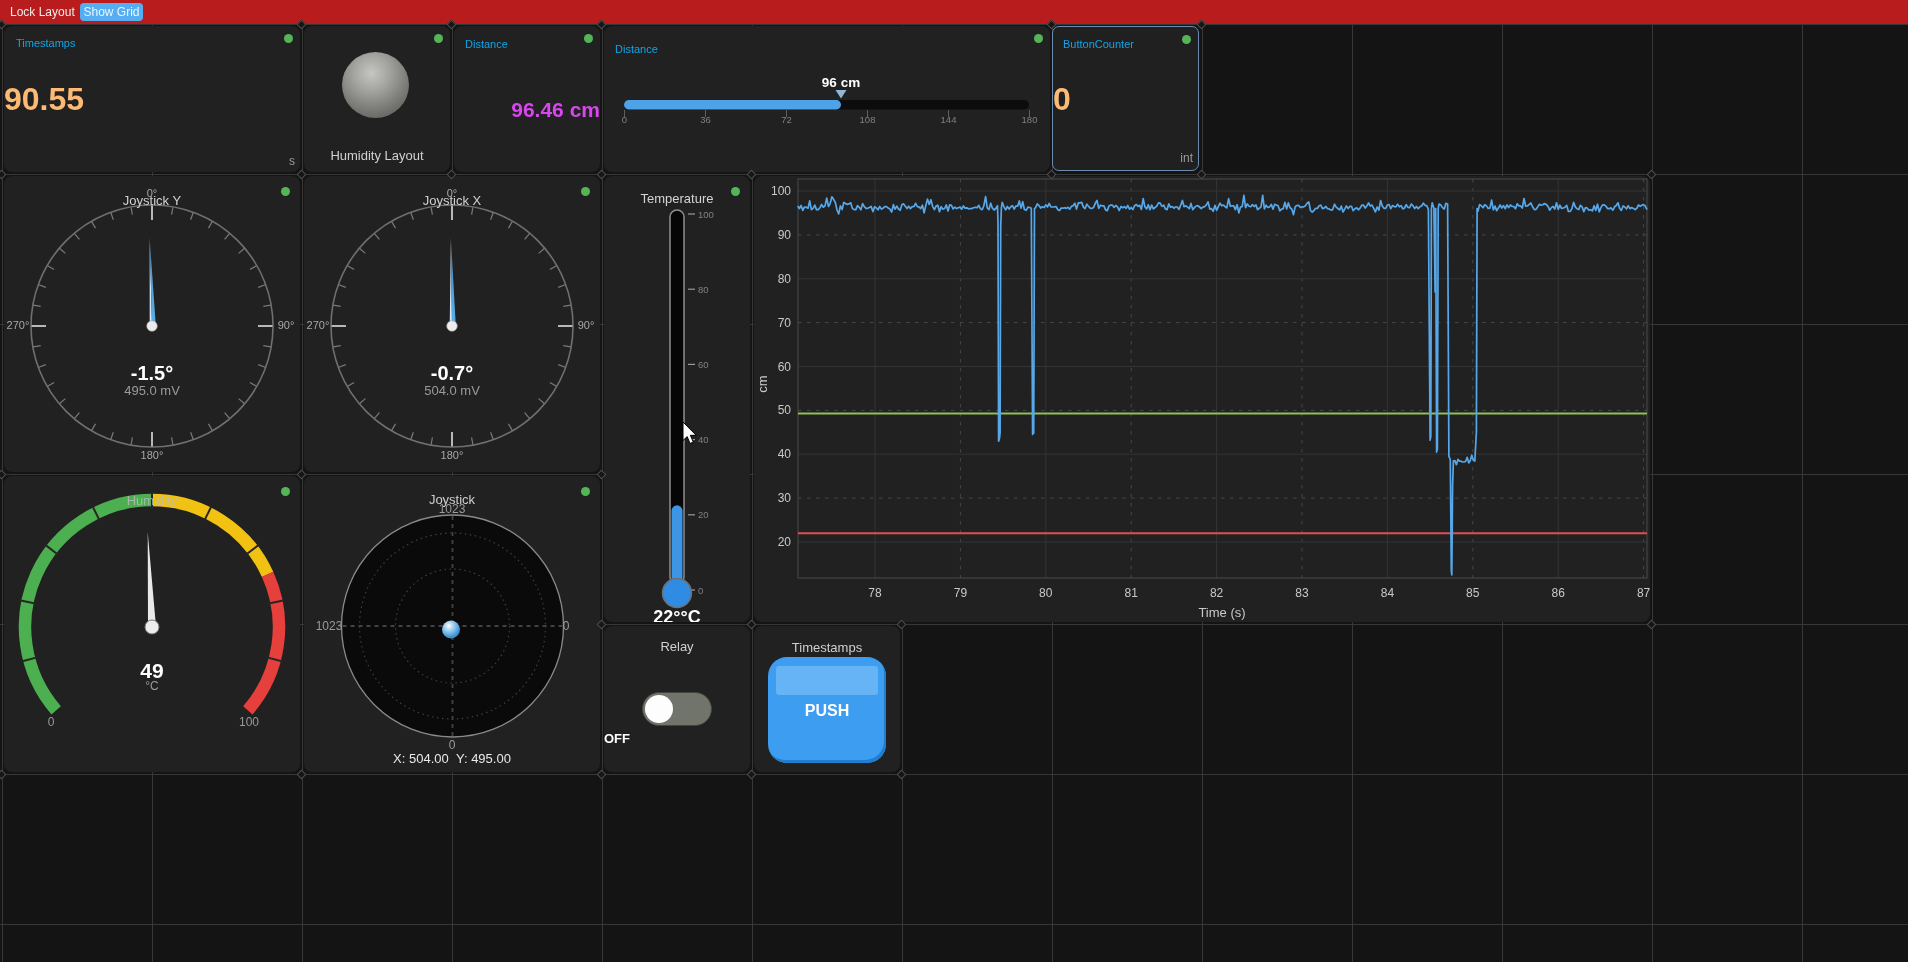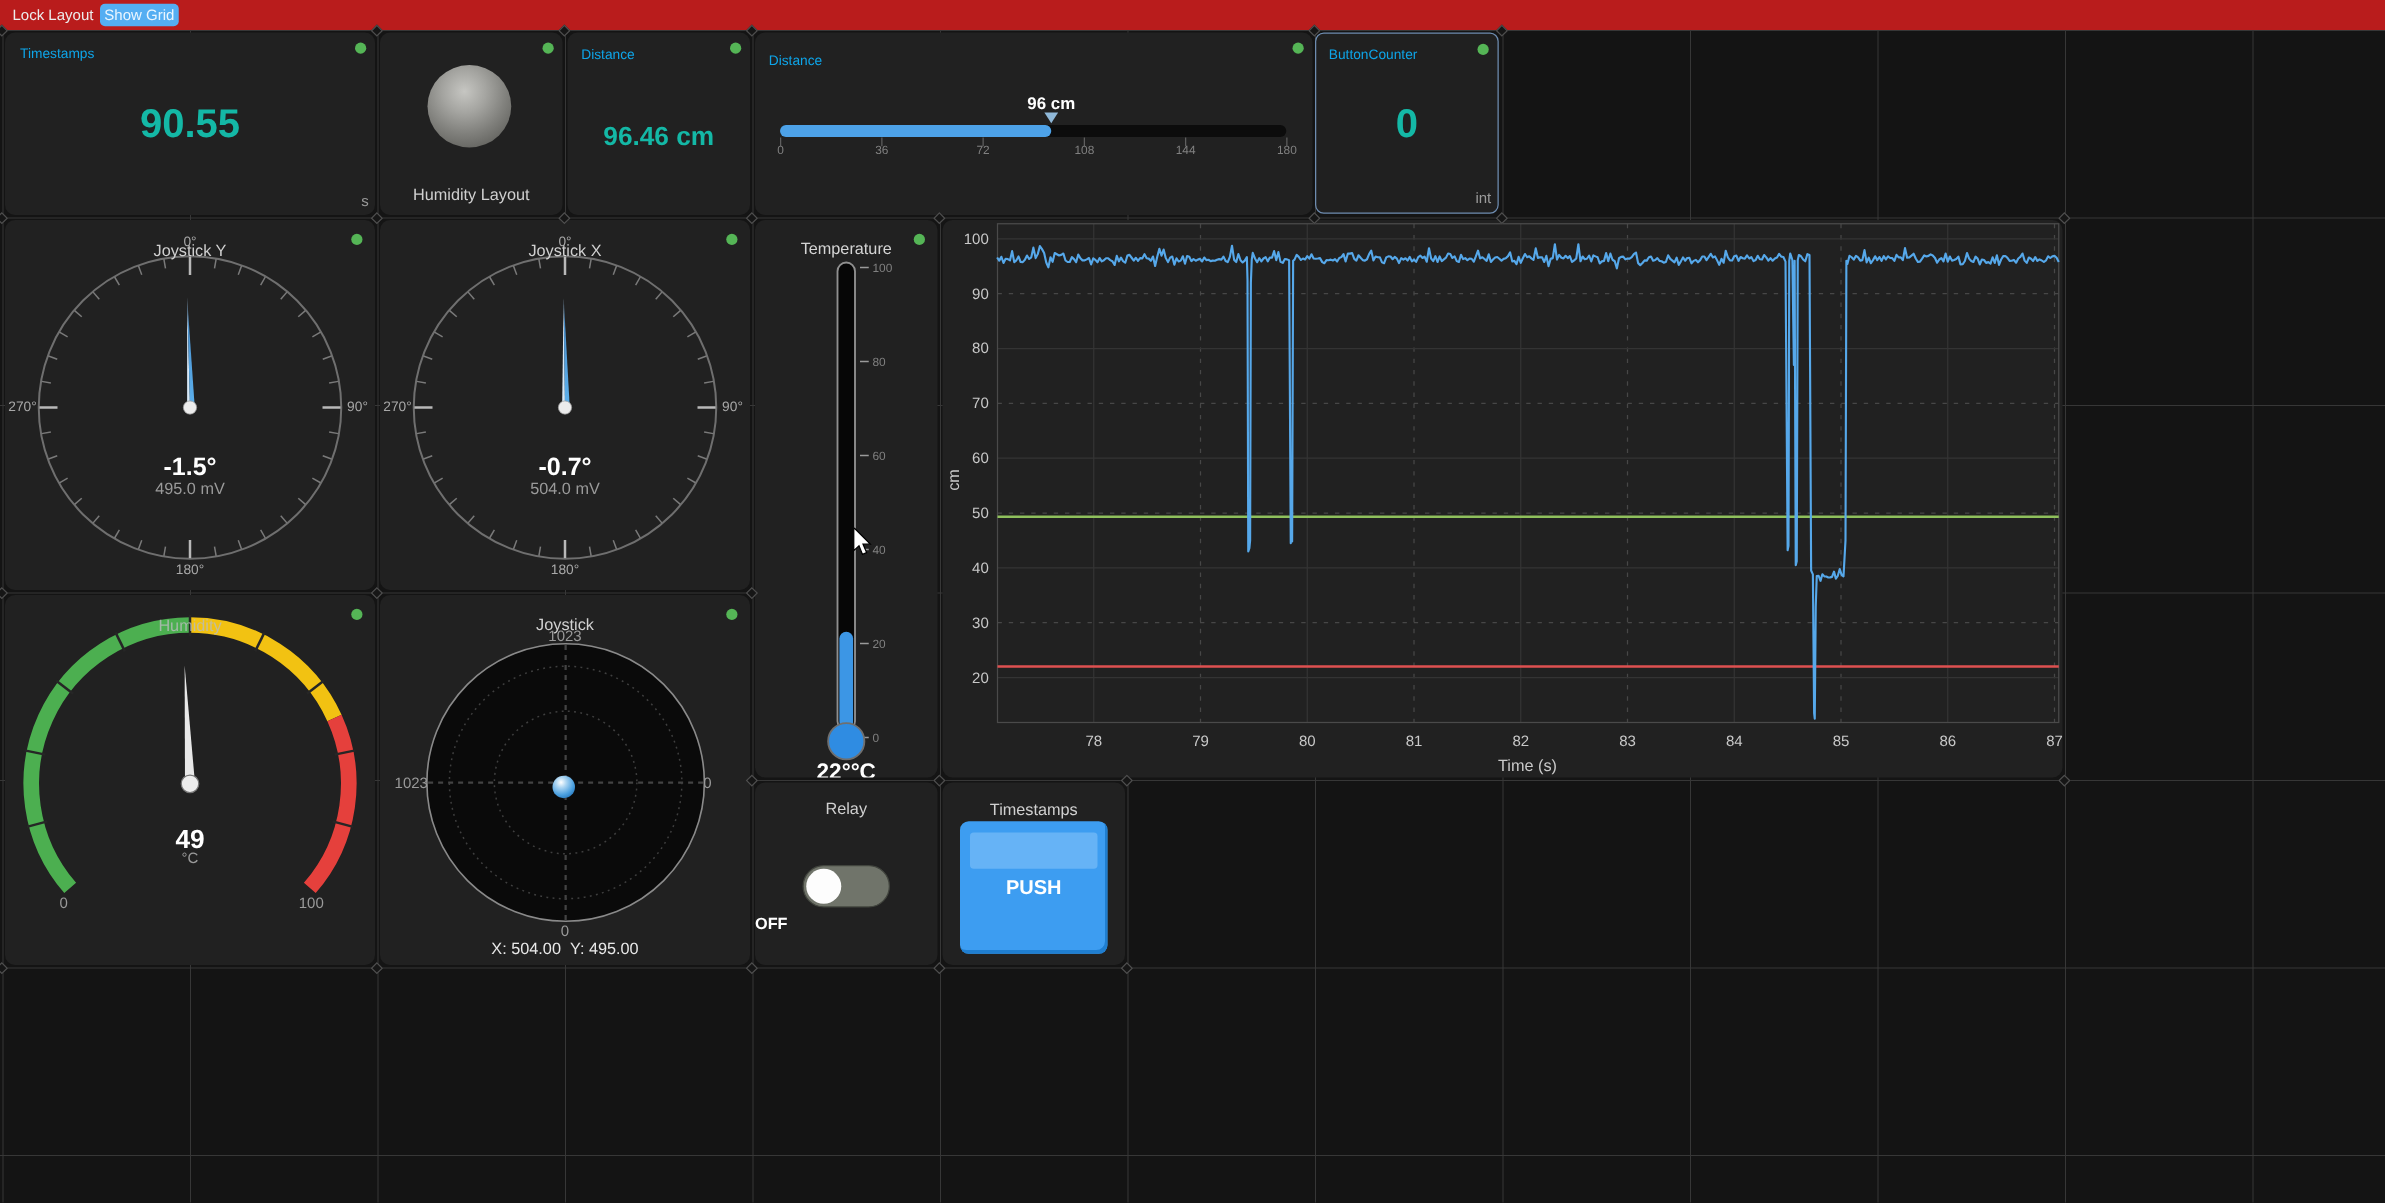--- a/index.html
+++ b/index.html
@@ -8,29 +8,29 @@
   background-size:150px 150px; background-position:2px 24px; }
 #topbar { position:absolute; left:0; top:0; width:1908px; height:24px; background:#b91c1c; }
 #topbar .ll { position:absolute; left:10px; top:5px; color:#ededed; font-size:12px; }
 #topbar .chip { position:absolute; left:80px; top:3px; width:63px; height:18px; background:#55aef2; border-radius:4px;
   color:#eaf6ff; font-size:12px; text-align:center; line-height:18px; }
 .panel { position:absolute; background:#212121; border-radius:8px; }
 .panel.selected { border:1px solid #6e8cb0; background:#202020; border-radius:7px; }
 .dot { position:absolute; width:9px; height:9px; border-radius:50%; background:#55b556; }
 .ptitle { position:absolute; color:#0ea5e9; font-size:11px; }
 .ctitle { position:absolute; color:#d0d0d0; font-size:13px; text-align:center; }
-.bigval { position:absolute; color:#14b8a6; font-size:32px; font-weight:bold; text-align:center; transform:translateY(-50%); }
-.midval { position:absolute; color:#14b8a6; font-size:21px; font-weight:bold; text-align:center; transform:translateY(-50%); }
+.bigval { position:absolute; color:#fdba74; font-size:32px; font-weight:bold; text-align:left; transform:translateY(-50%); }
+.midval { position:absolute; color:#d946ef; font-size:21px; font-weight:bold; text-align:right; transform:translateY(-50%); }
 .unit { position:absolute; color:#9a9a9a; font-size:12px; }
 .sphere { position:absolute; left:38px; top:26px; width:67px; height:66px; border-radius:50%;
   background:radial-gradient(circle at 44% 32%, #c6c6c2 0%, #a4a4a0 30%, #80807c 58%, #5c5c58 88%, #504f4b 100%); }
 .toggle { position:absolute; left:38px; top:66px; width:70px; height:34px; border-radius:17px; background:#70746a; border:1px solid #42453e; }
 .knob { position:absolute; left:2px; top:2px; width:28px; height:28px; border-radius:50%; background:#fdfdfd; }
 .offlbl { position:absolute; left:0; right:0; top:105px; text-align:left; color:#fff; font-weight:bold; font-size:13px; }
-.pushbtn { position:absolute; left:14px; top:31px; width:118px; height:106px; border-radius:7px; background:#3d9df1;
+.pushbtn { position:absolute; left:14px; top:31px; width:118px; height:106px; border-radius:19px; background:#3d9df1;
   box-shadow:inset -2px -3px 0 #1f7ed0; }
 .pushhl { position:absolute; left:8px; top:9px; width:102px; height:29px; border-radius:3px; background:#66b3f6; }
 .pushtxt { position:absolute; left:0; right:0; top:45px; text-align:center; color:#fff; font-weight:bold; font-size:16px; }
 .dia { position:absolute; width:7px; height:7px; background:#161616; border:1px solid #4e4e4e; transform:rotate(45deg); z-index:5; }
 svg { position:absolute; left:0; top:0; }
 svg text { font-family:"Liberation Sans",sans-serif; }
 .title14 { font-size:13px; fill:#d0d0d0; }
 .title13 { font-size:13px; fill:#d4d4d4; }
 .lbl11 { font-size:11px; fill:#a8a8a8; }
 .lbl10 { font-size:9.5px; fill:#808080; }

